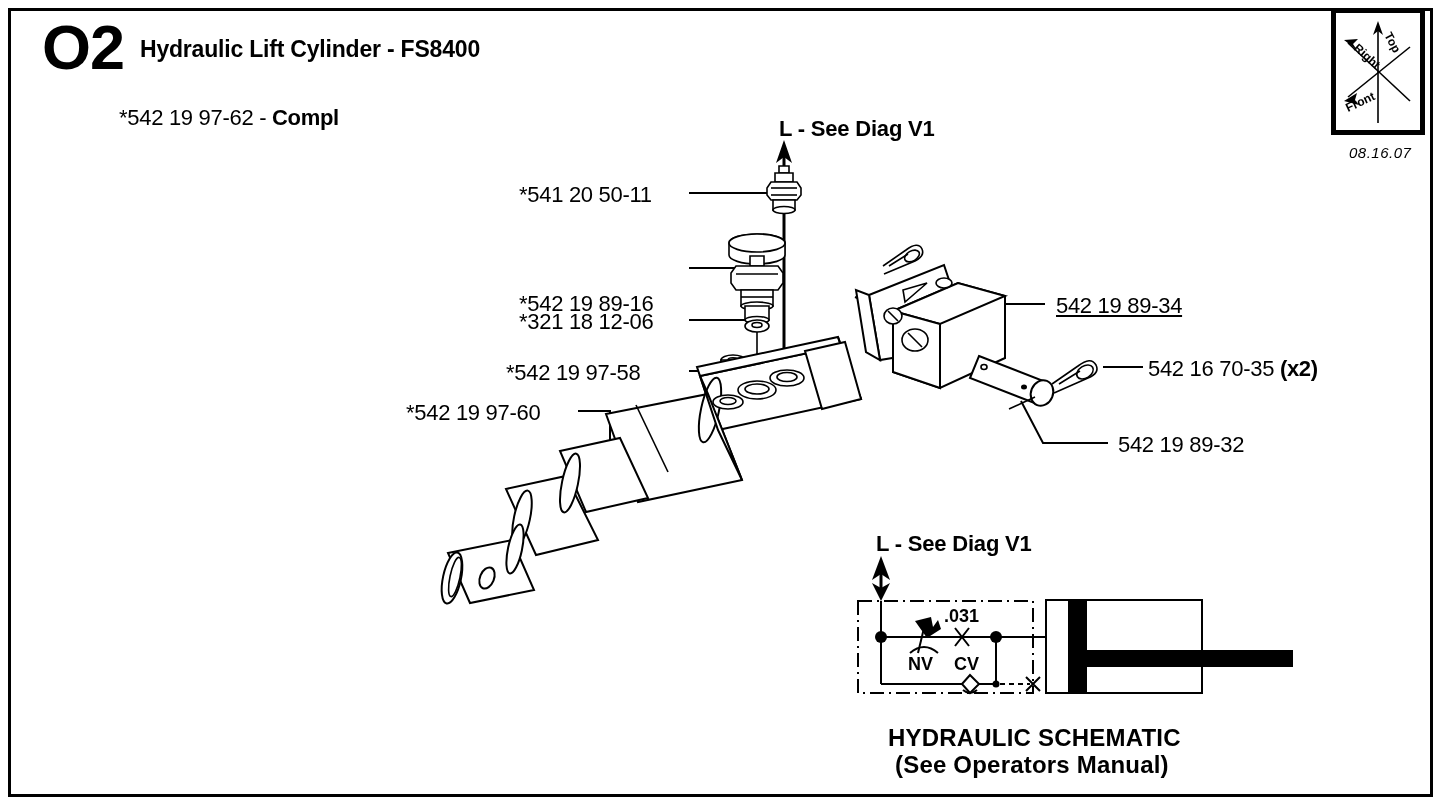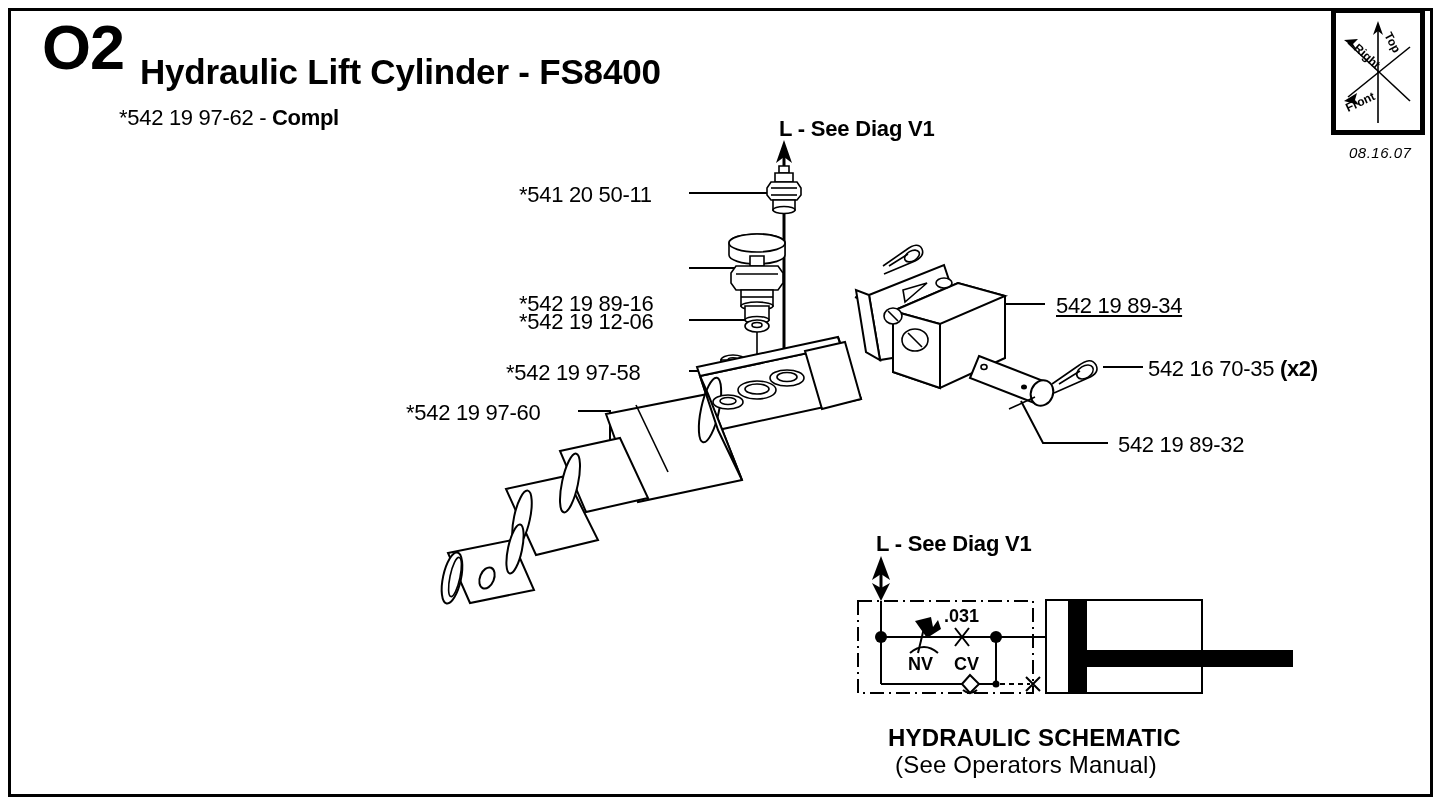--- a/index.html
+++ b/index.html
@@ -7,21 +7,21 @@
        font-family:"Liberation Sans","DejaVu Sans",sans-serif;color:#000;}
   #page{position:relative;width:1445px;height:809px;background:#fff;}
 
   .frame{position:absolute;left:8px;top:8px;width:1425px;height:789px;
          border:3px solid #000;box-sizing:border-box;}
 
   .abs{position:absolute;}
 
   
   #plate-number{left:42px;top:16px;font-size:63px;font-weight:bold;letter-spacing:-1px;line-height:1;}
-  #plate-title{left:140px;top:36px;font-size:35px;font-weight:bold;letter-spacing:-0.2px;margin-top:16px;}
+  #plate-title{left:140px;top:36px;font-size:23px;font-weight:bold;letter-spacing:-0.2px;}
   #assembly-subtitle{left:119px;top:105px;font-size:22px;letter-spacing:-0.3px;white-space:nowrap;}
   #assembly-subtitle b{font-weight:bold;}
 
   
   #compass-box{left:1331px;top:8px;width:94px;height:127px;border:5px solid #000;
                box-sizing:border-box;background:#fff;}
   #revision-date{left:1349px;top:144px;font-size:15px;letter-spacing:0.5px;font-style:italic;}
 
   
   .label{font-size:22px;letter-spacing:-0.3px;white-space:nowrap;}
@@ -34,21 +34,21 @@
   #label-5421812-06{left:519px;top:309px;}
   #label-5421997-58{left:506px;top:360px;}
   #label-5421997-60{left:406px;top:400px;}
   #label-5421989-34{left:1056px;top:293px;text-decoration:underline;}
   #label-5421670-35{left:1148px;top:356px;}
   #label-5421989-32{left:1118px;top:432px;}
 
   
   #schem-inlet-label{left:876px;top:531px;font-size:22px;font-weight:bold;letter-spacing:-0.2px;}
   #schem-caption-1{left:888px;top:724px;font-size:24px;font-weight:bold;letter-spacing:0.2px;}
-  #schem-caption-2{left:895px;top:751px;font-size:24px;font-weight:normal;letter-spacing:0.2px;}
+  #schem-caption-2{left:895px;top:751px;font-size:24px;font-weight:bold;letter-spacing:0.2px;}
 
   svg{display:block;}
   #art{position:absolute;left:0;top:0;width:1445px;height:809px;pointer-events:none;}
   .ln{fill:none;stroke:#000;stroke-width:2;}
   .ln3{fill:none;stroke:#000;stroke-width:3;}
   .thin{fill:none;stroke:#000;stroke-width:1.6;}
   .wht{fill:#fff;stroke:#000;stroke-width:2;}
   .wht1{fill:#fff;stroke:#000;stroke-width:1.6;}
   .blk{fill:#000;stroke:none;}
 </style>
@@ -74,21 +74,21 @@
       <text x="48" y="22" font-size="12" font-family="'Liberation Sans',sans-serif" font-weight="bold" transform="rotate(62 48 22)">Top</text>
       <text x="17" y="36" font-size="12" font-family="'Liberation Sans',sans-serif" font-weight="bold" transform="rotate(42 17 36)">Right</text>
       <text x="12" y="99" font-size="12" font-family="'Liberation Sans',sans-serif" font-weight="bold" transform="rotate(-25 12 99)">Front</text>
     </svg>
   </div>
   <div class="abs" id="revision-date">08.16.07</div>
 
   <div class="abs label b" id="label-diag-top">L - See Diag V1</div>
   <div class="abs label" id="label-54120-50-11">*541 20 50-11</div>
   <div class="abs label" id="label-5421989-16">*542 19 89-16</div>
-  <div class="abs label" id="label-5421812-06">*542 19 12-06</div>
+  <div class="abs label" id="label-5421812-06">*321 18 12-06</div>
   <div class="abs label" id="label-5421997-58">*542 19 97-58</div>
   <div class="abs label" id="label-5421997-60">*542 19 97-60</div>
   <div class="abs label" id="label-5421989-34">542 19 89-34</div>
   <div class="abs label" id="label-5421670-35"><span>542 16 70-35 </span><span class="x2">(x2)</span></div>
   <div class="abs label" id="label-5421989-32">542 19 89-32</div>
 
   <div class="abs" id="schem-inlet-label">L - See Diag V1</div>
   <div class="abs" id="schem-caption-1">HYDRAULIC SCHEMATIC</div>
   <div class="abs" id="schem-caption-2">(See Operators Manual)</div>
 

